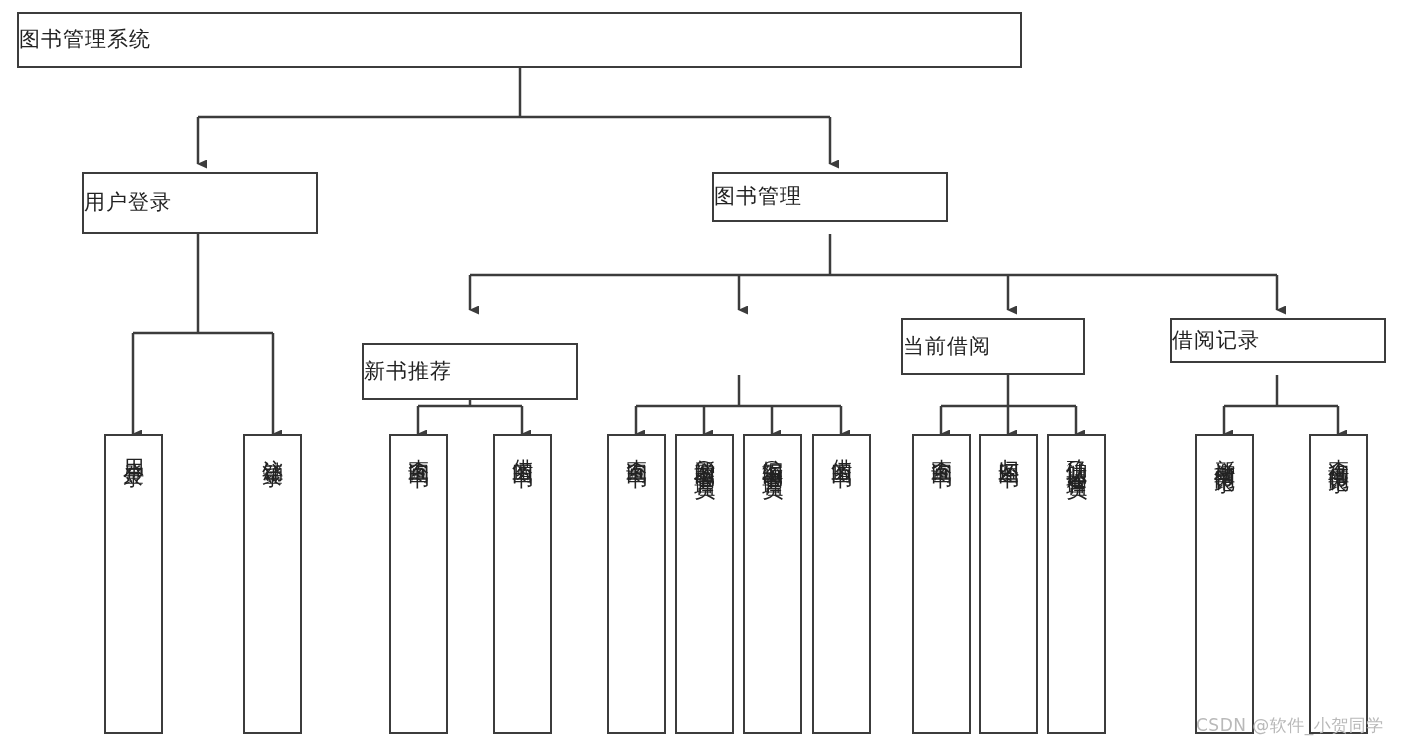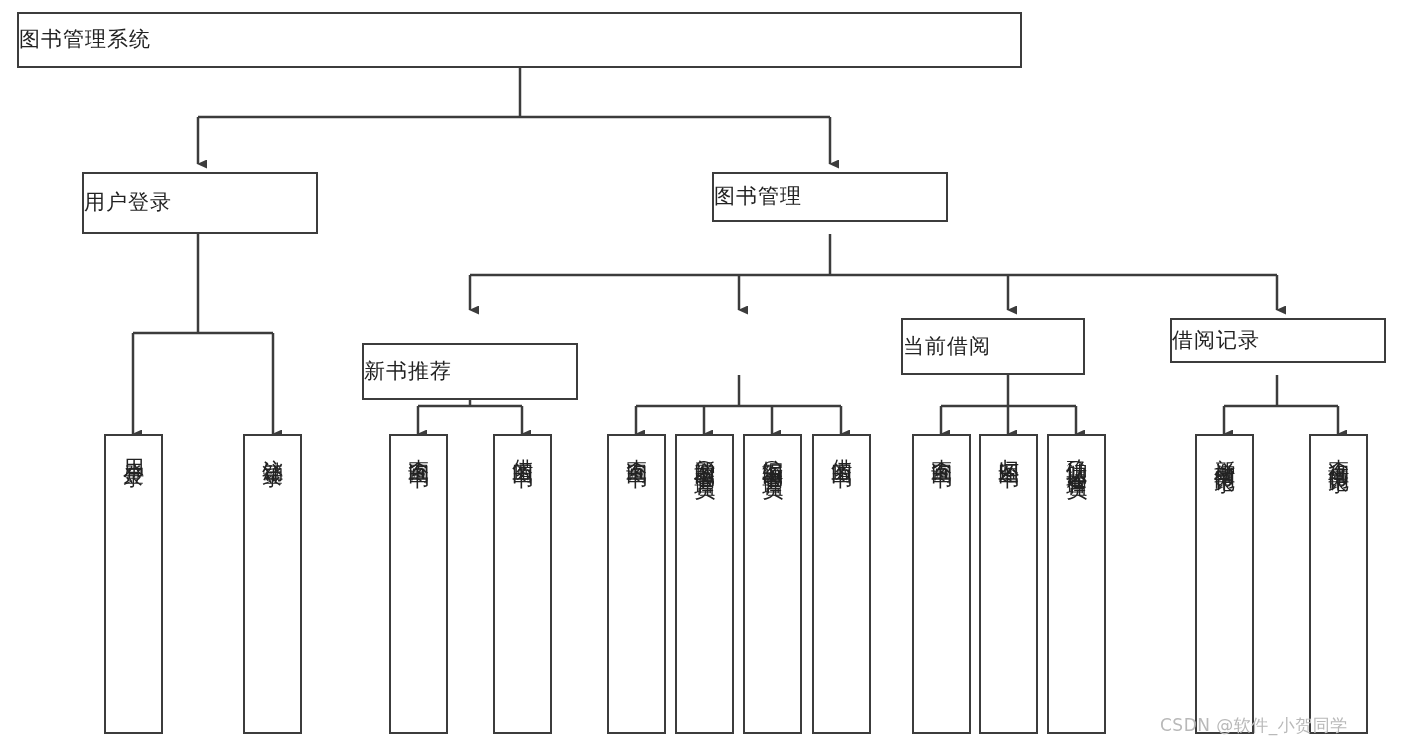--- a/index.html
+++ b/index.html
@@ -174,15 +174,15 @@
     <span>确认归还（管理员）</span>
   </div>
 
   <div class="node-box vertical" style="left:1195px; top:434px; width:59px; height:300px;">
     <span>新增借阅记录</span>
   </div>
   <div class="node-box vertical" style="left:1309px; top:434px; width:59px; height:300px;">
     <span>查询借阅记录</span>
   </div>
 
-  <div class="watermark" style="left:1160px; top:714px;">CSDN @软件_小贺同学</div>
+  <div class="watermark" style="left:1196px; top:714px;">CSDN @软件_小贺同学</div>
 
 </div>
 
 </body></html>

